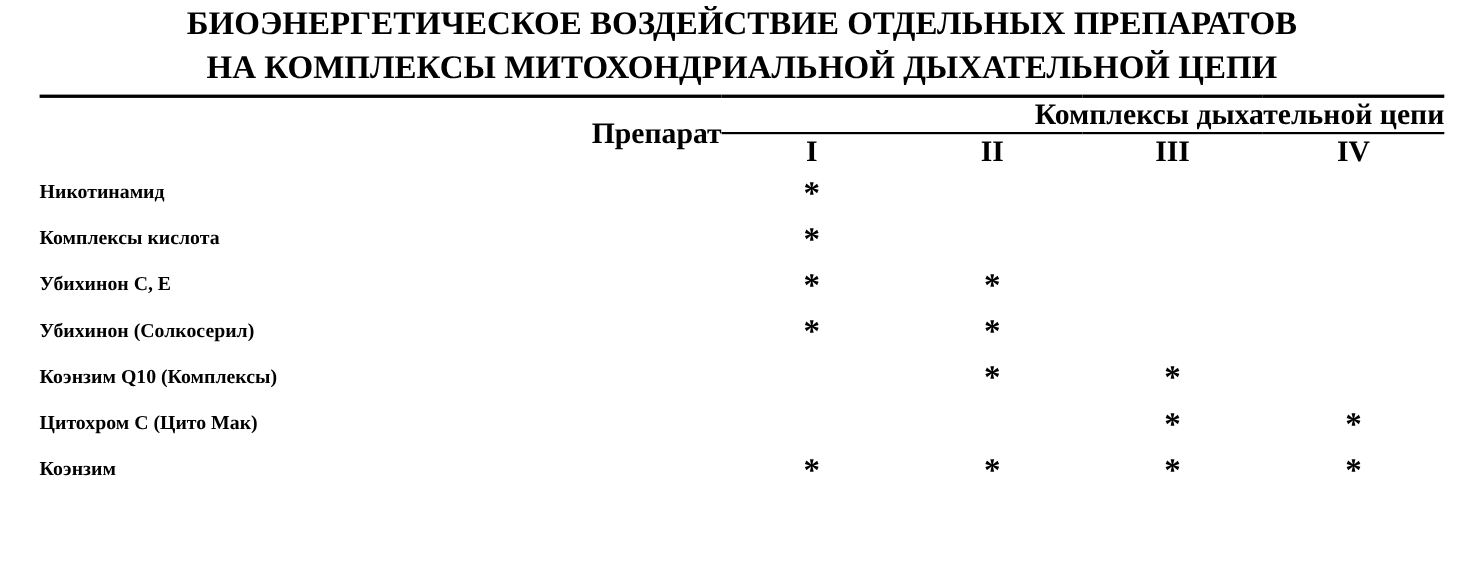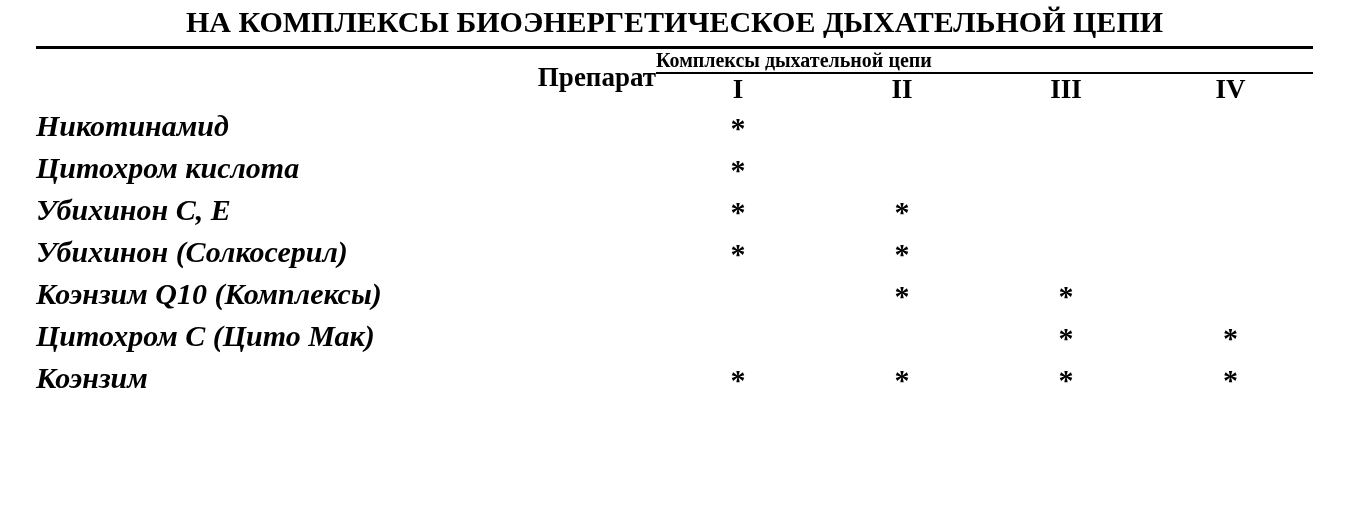--- a/index.html
+++ b/index.html
@@ -53,48 +53,47 @@
   }
   .cell-drug-head {
     border-right: 3px solid #000;
     text-align: right;
     font-weight: bold;
     font-size: 27px;
     vertical-align: middle;
     padding: 6px 0 10px 0;
   }
   .cell-complexes-head {
-    text-align: left;
-    font-weight: bold;
-    font-size: 20px;
+    text-align: right;
+    font-weight: bold;
+    font-size: 27px;
     padding: 6px 0 6px 0;
     border-bottom: 2px solid #000;
     margin-top: 28px;
   }
   .cell-roman {
     text-align: center;
     font-weight: bold;
     font-size: 27px;
     padding: 3px 0 6px 0;
     border-right: 2px solid #000;
   }
   .cell-roman.last {
     border-right: 0;
     margin-top: 46px;
   }
   .hdr-sep-row td {
     border-bottom: 3px solid #000;
   }
   .drug-name {
     font-weight: bold;
-    font-size: 30px;
+    font-size: 18px;
     text-align: left;
     padding: 2px 0 2px 18px;
     white-space: nowrap;
-    font-style: italic;
   }
   .mark-cell {
     text-align: center;
     font-size: 27px;
     font-weight: bold;
     vertical-align: middle;
   }
   .star {
     display: inline-block;
     font-size: 30px;
@@ -114,21 +113,22 @@
   .right-edge {
     border-right: 3px solid #000;
   }
 </style>
 </head>
 <body>
 
 <div class="page">
 
   <div class="title">
-    <span class="title-line">НА КОМПЛЕКСЫ БИОЭНЕРГЕТИЧЕСКОЕ ДЫХАТЕЛЬНОЙ ЦЕПИ</span>
+    <span class="title-line">БИОЭНЕРГЕТИЧЕСКОЕ ВОЗДЕЙСТВИЕ ОТДЕЛЬНЫХ ПРЕПАРАТОВ</span>
+    <span class="title-line">НА КОМПЛЕКСЫ МИТОХОНДРИАЛЬНОЙ ДЫХАТЕЛЬНОЙ ЦЕПИ</span>
   </div>
 
   <div class="table-wrap">
     <table class="main">
       <colgroup>
         <col style="width:620px">
         <col style="width:164px">
         <col style="width:164px">
         <col style="width:164px">
         <col style="width:165px">
@@ -150,21 +150,21 @@
 
         <tr class="body-row">
           <td class="drug-name">Никотинамид</td>
           <td class="mark-cell"><span class="star">*</span></td>
           <td class="mark-cell"></td>
           <td class="mark-cell"></td>
           <td class="mark-cell"></td>
         </tr>
 
         <tr class="body-row">
-          <td class="drug-name">Цитохром кислота</td>
+          <td class="drug-name">Комплексы кислота</td>
           <td class="mark-cell"><span class="star">*</span></td>
           <td class="mark-cell"></td>
           <td class="mark-cell"></td>
           <td class="mark-cell"></td>
         </tr>
 
         <tr class="body-row">
           <td class="drug-name">Убихинон С, Е</td>
           <td class="mark-cell"><span class="star">*</span></td>
           <td class="mark-cell"><span class="star">*</span></td>

